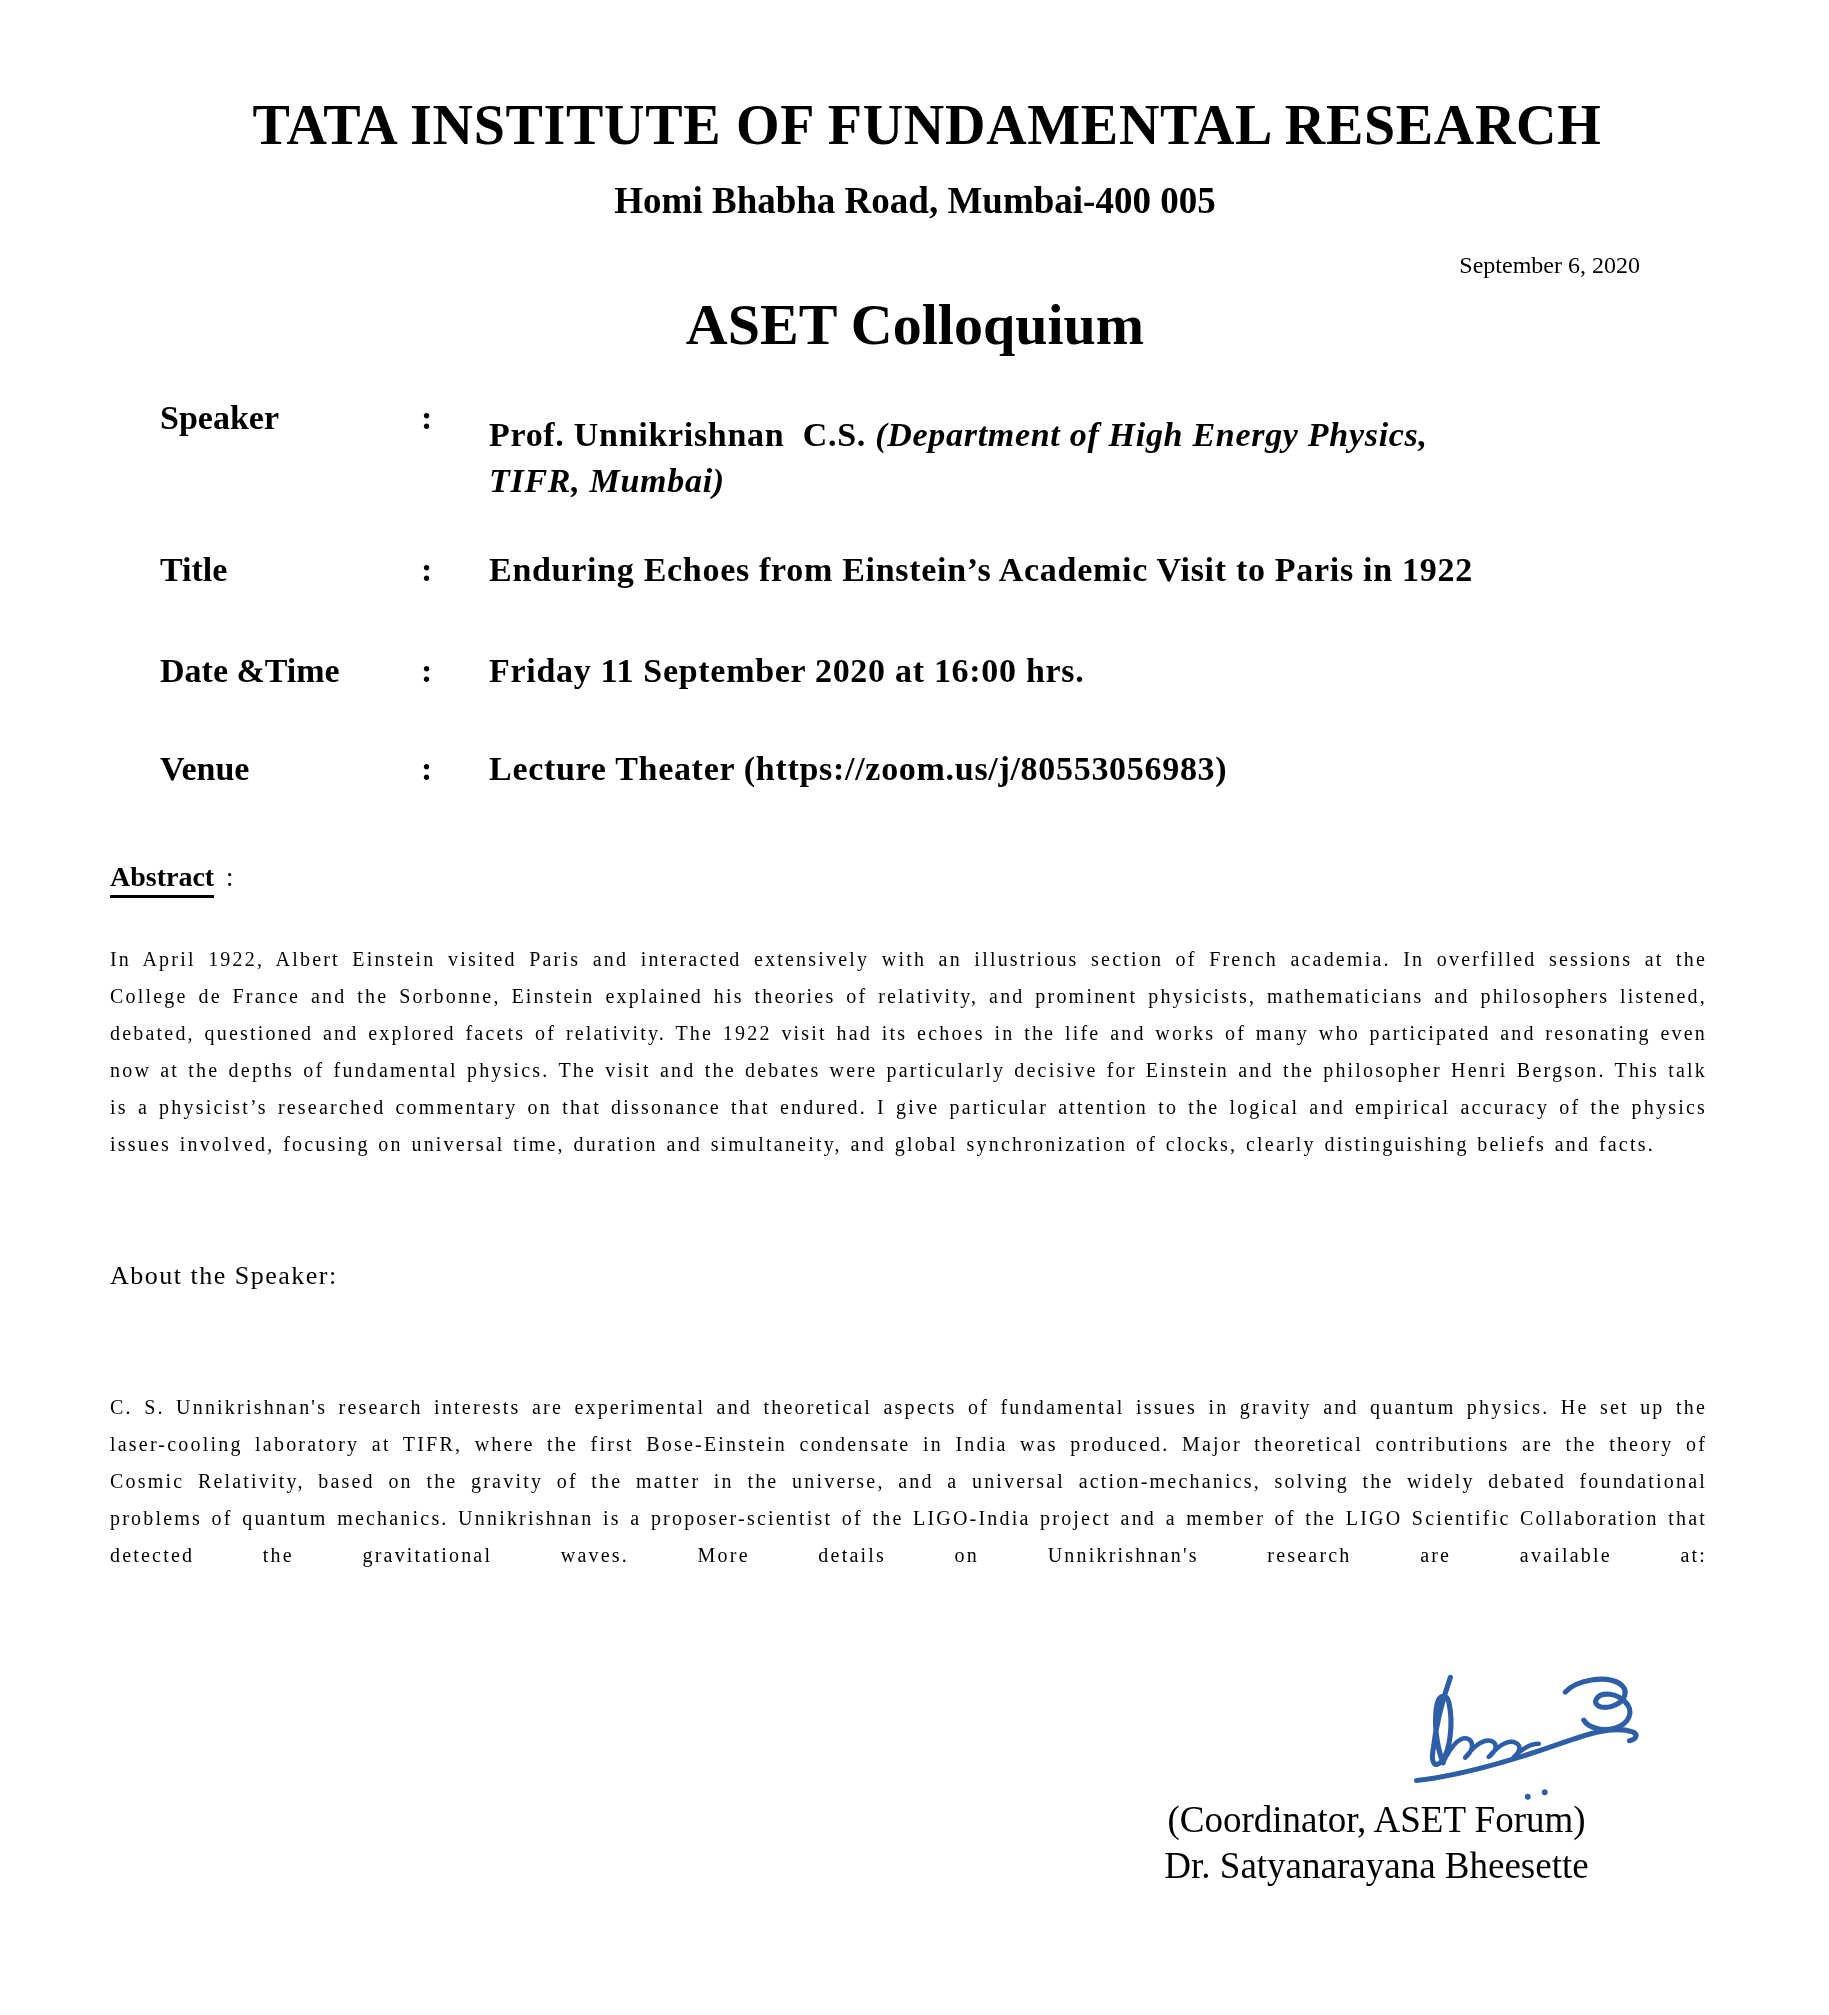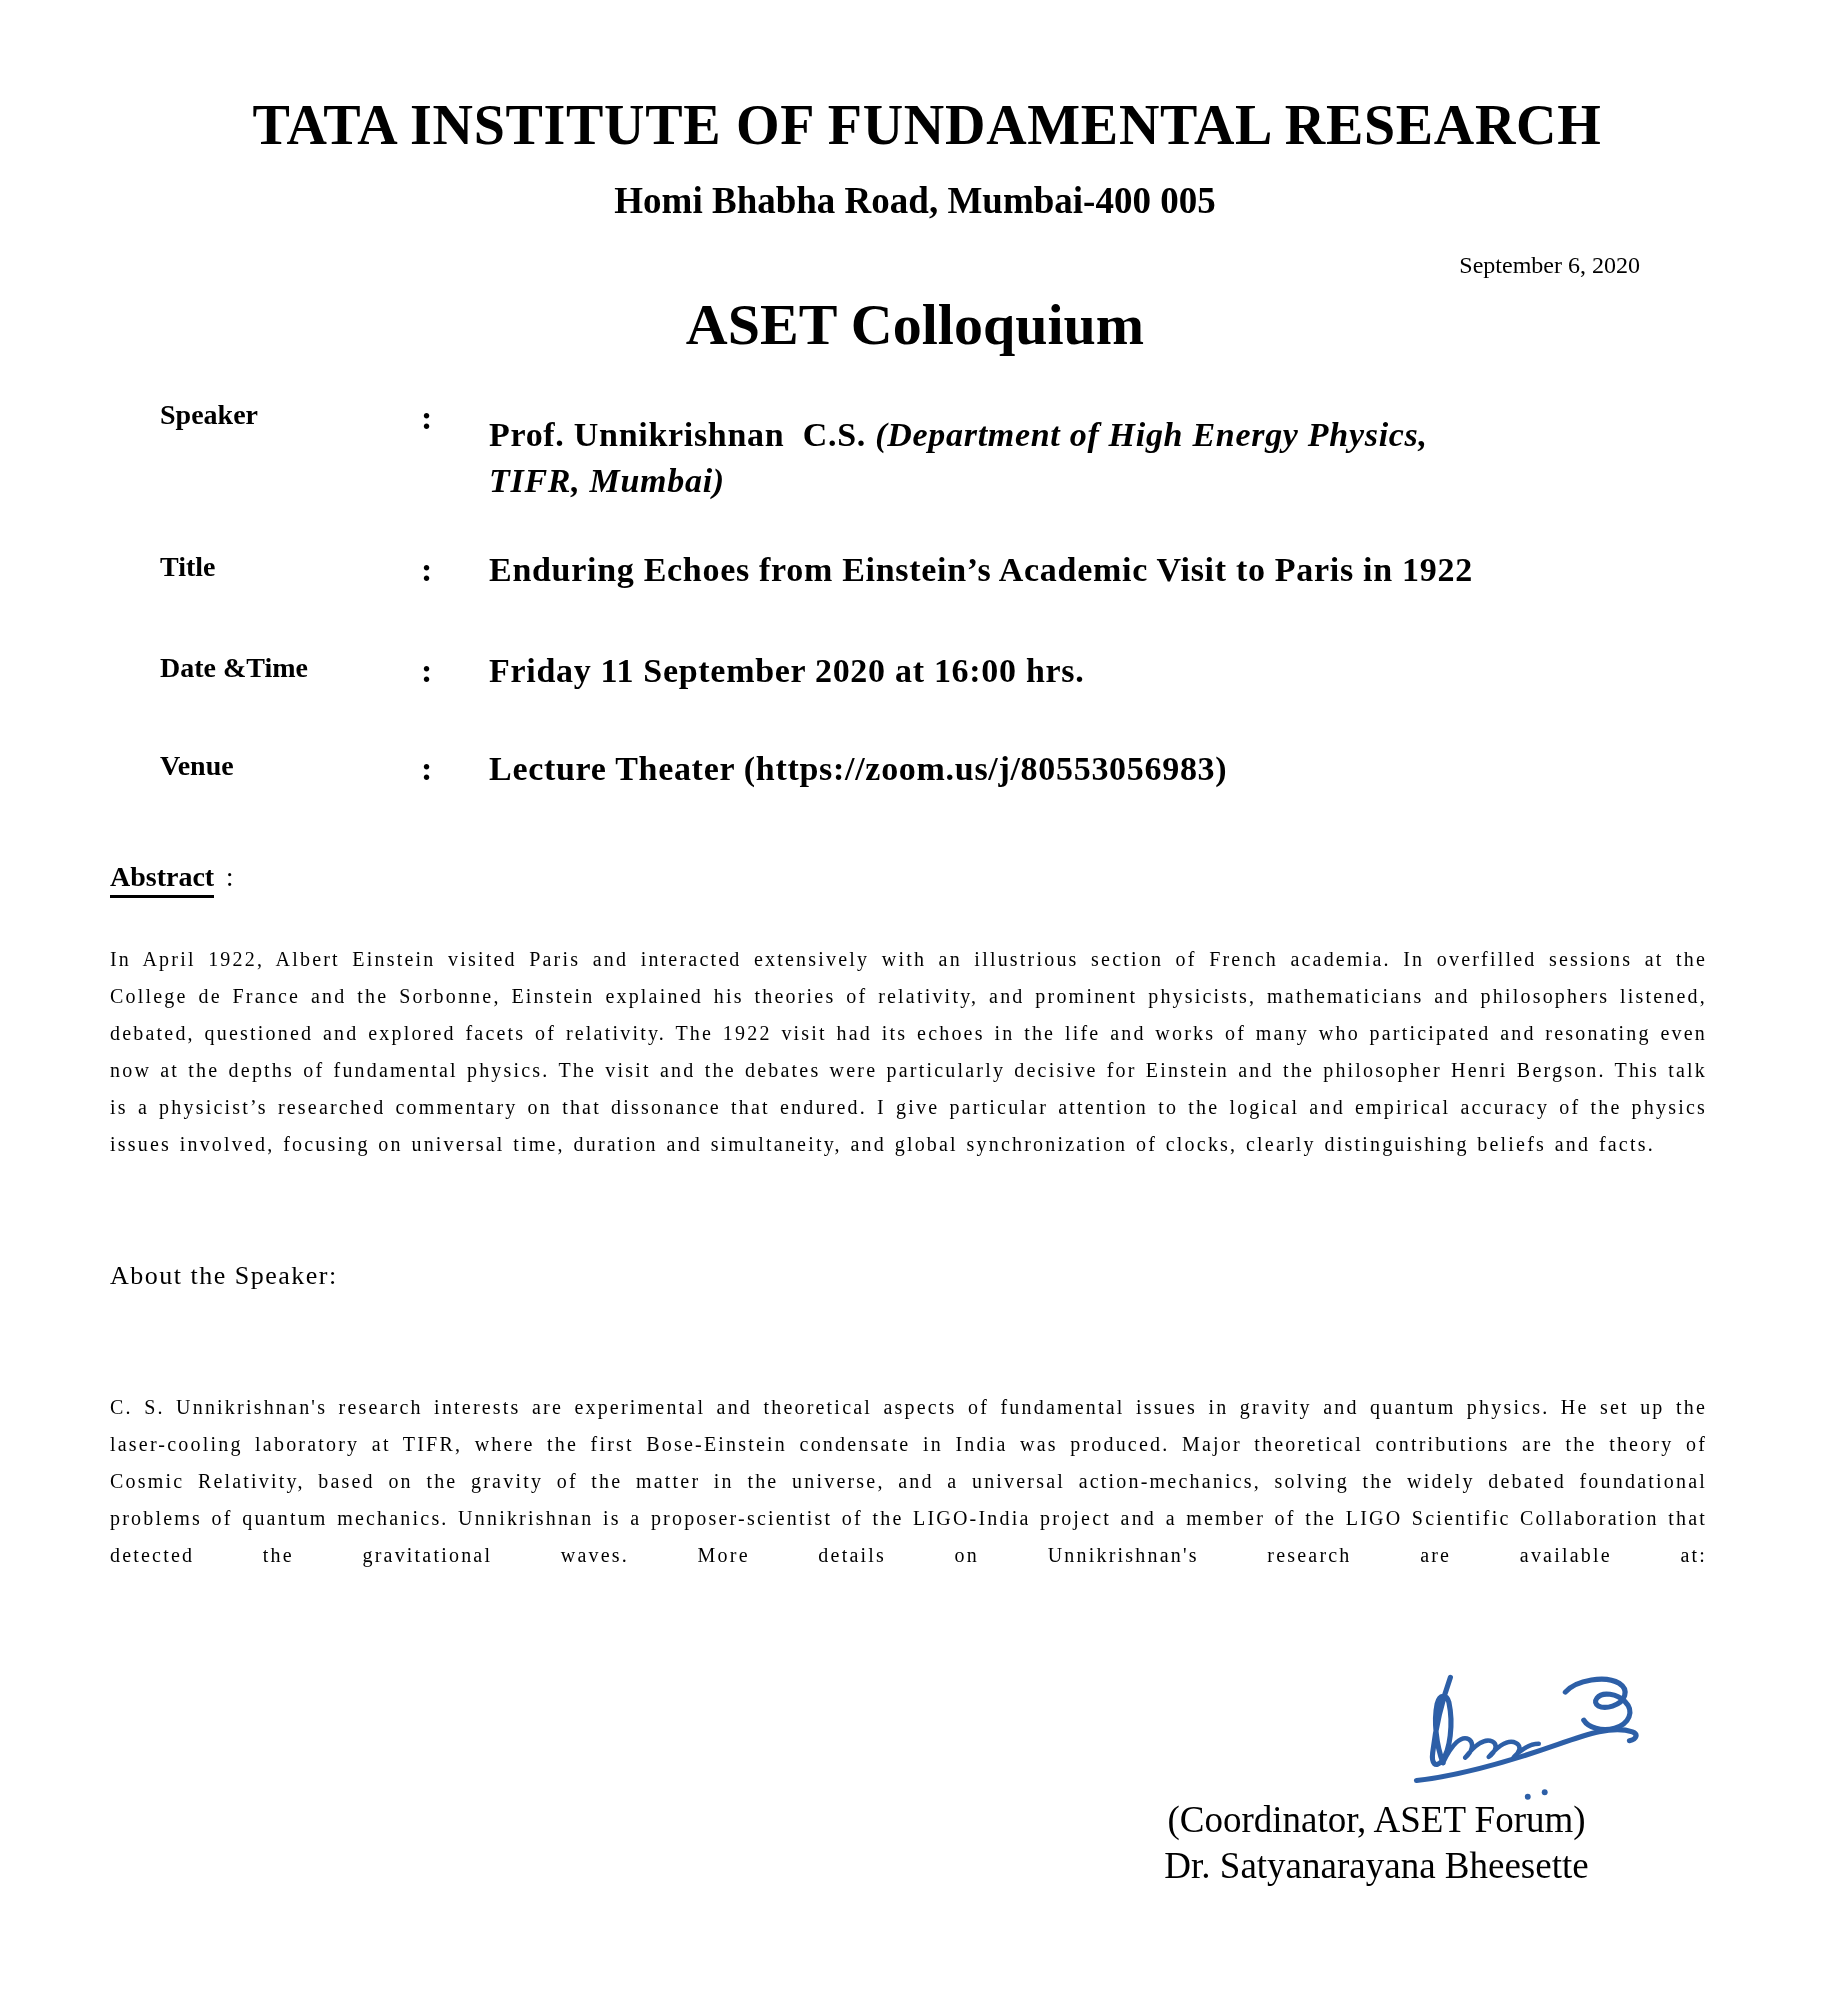--- a/index.html
+++ b/index.html
@@ -36,21 +36,21 @@
     margin-top: 32px;
   }
   .event-title {
     top: 291px;
     font-size: 58px; font-weight: 700;
     white-space: nowrap;
   }
 
   .info-label {
     left: 160px;
-    font-size: 28px; font-weight: 700;
+    font-size: 34px; font-weight: 700;
     white-space: nowrap;
   }
   .info-colon {
     left: 421px;
     font-size: 34px; font-weight: 700;
   }
   .info-value {
     left: 489px; width: 1240px;
     font-size: 34px; font-weight: 700;
     letter-spacing: 0.7px;

